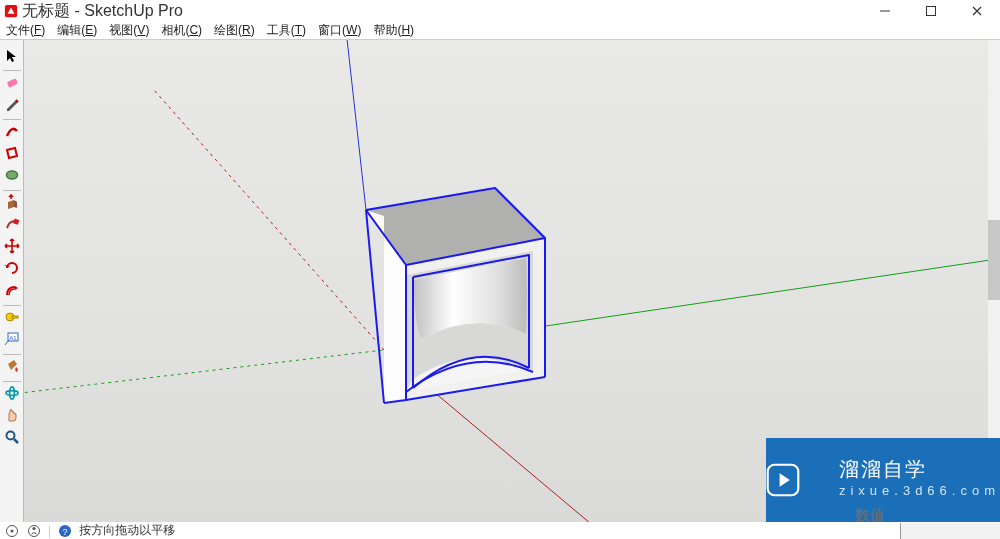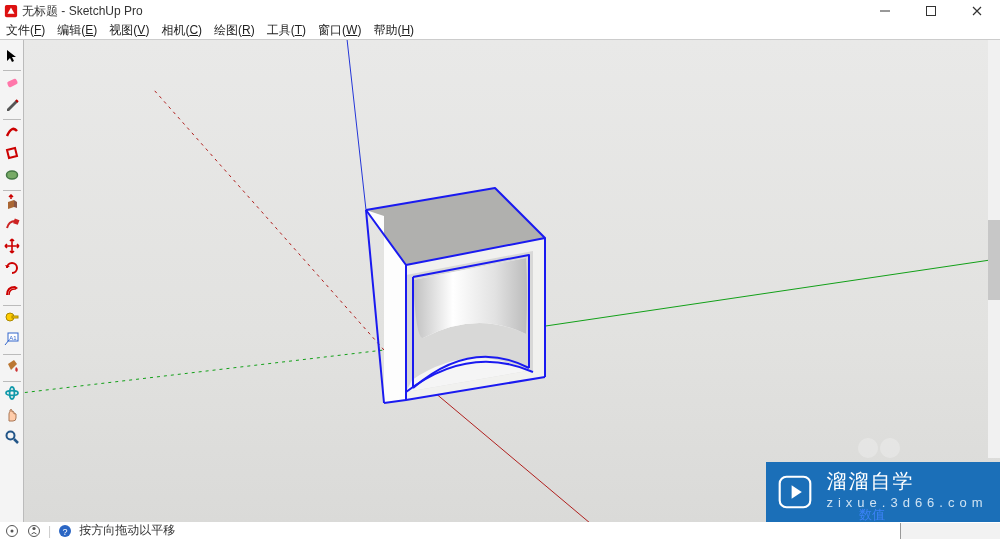--- a/index.html
+++ b/index.html
@@ -1,34 +1,34 @@
 <!DOCTYPE html>
 <html><head>
 <meta charset="utf-8">
 <style>
   *{box-sizing:border-box;margin:0;padding:0;font-family:"Microsoft YaHei","SimSun",sans-serif}
   body{width:1000px;height:539px;background:#fff;overflow:hidden;position:relative}
   .titlebar{height:22px;display:flex;align-items:center;padding:0 4px;background:#fff}
   .titlebar .app-icon{width:14px;height:14px;margin-right:4px}
-  .titlebar .title{font-size:12px;color:#333}
+  .titlebar .title{font-size:16px;color:#333}
   .window-controls{position:absolute;right:0;top:0;display:flex}
   .window-controls div{width:46px;height:22px;display:flex;align-items:center;justify-content:center;font-size:14px;color:#333;cursor:pointer}
   .menubar{height:18px;display:flex;align-items:center;padding-left:0;gap:0;font-size:12px;color:#222;border-bottom:1px solid #ccc}
   .menubar span{padding:2px 6px;cursor:default}
   .workspace{position:absolute;top:40px;left:0;right:0;bottom:17px;background:#fff}
   .toolbar{position:absolute;left:0;top:0;width:24px;height:100%;background:#f4f4f4;border-right:1px solid #bbb;display:flex;flex-direction:column;align-items:center;padding-top:6px;gap:0}
   .toolbar .tool{width:22px;height:22px;display:flex;align-items:center;justify-content:center;cursor:pointer}
   .toolbar .sep{width:18px;height:1px;background:#bbb;margin:2px 0}
   .viewport{position:absolute;left:24px;top:0;right:0;bottom:0;background:linear-gradient(180deg,#e9e9e8 0%,#e2e2e0 60%,#dadad8 100%);overflow:hidden}
   .viewport svg{position:absolute;left:0;top:0}
   .statusbar{position:absolute;left:0;right:0;bottom:0;height:17px;background:#fff;display:flex;align-items:center;font-size:12px;color:#333;padding-left:4px;gap:6px}
   .statusbar .sicon{width:16px;height:16px;display:inline-flex;align-items:center;justify-content:center}
-  .measure-label{position:absolute;right:105px;bottom:0;height:33px;font-size:13px;color:#3b82f6;padding:0 10px}
+  .measure-label{position:absolute;right:105px;bottom:0;height:33px;font-size:15px;color:#737373;padding:0 10px}
   .measure-box{position:absolute;right:0;bottom:0;height:16px;width:100px;background:#f2f2f2;border-left:1px solid #999}
-  .watermark{position:absolute;right:0;bottom:17px;width:234px;height:60px;background:#1b6fb8;display:flex;align-items:center;justify-content:center;gap:14px}
+  .watermark{position:absolute;right:0;bottom:17px;width:234px;height:84px;background:#1b6fb8;display:flex;align-items:center;justify-content:space-between;gap:14px}
   .watermark .play{width:34px;height:34px}
   .watermark .txt{display:flex;flex-direction:column;color:#fff;font-size:20px;line-height:22px;font-weight:400;letter-spacing:2px}
   .watermark .domain{font-size:13px;letter-spacing:5px;color:#cfe3f3}
   .vscroll{position:absolute;right:0;top:40px;bottom:81px;width:12px;background:#f1f1f1}
   .vscroll .thumb{position:absolute;left:0;width:100%;height:80px;top:180px;background:#c7c7c7}
   .hilite{text-decoration:underline}
   .bubble{position:absolute;right:100px;bottom:81px;display:flex;gap:2px;opacity:.25}
   .bubble span{display:block;width:20px;height:20px;background:#fff;border-radius:50%}
 </style>
 </head>

